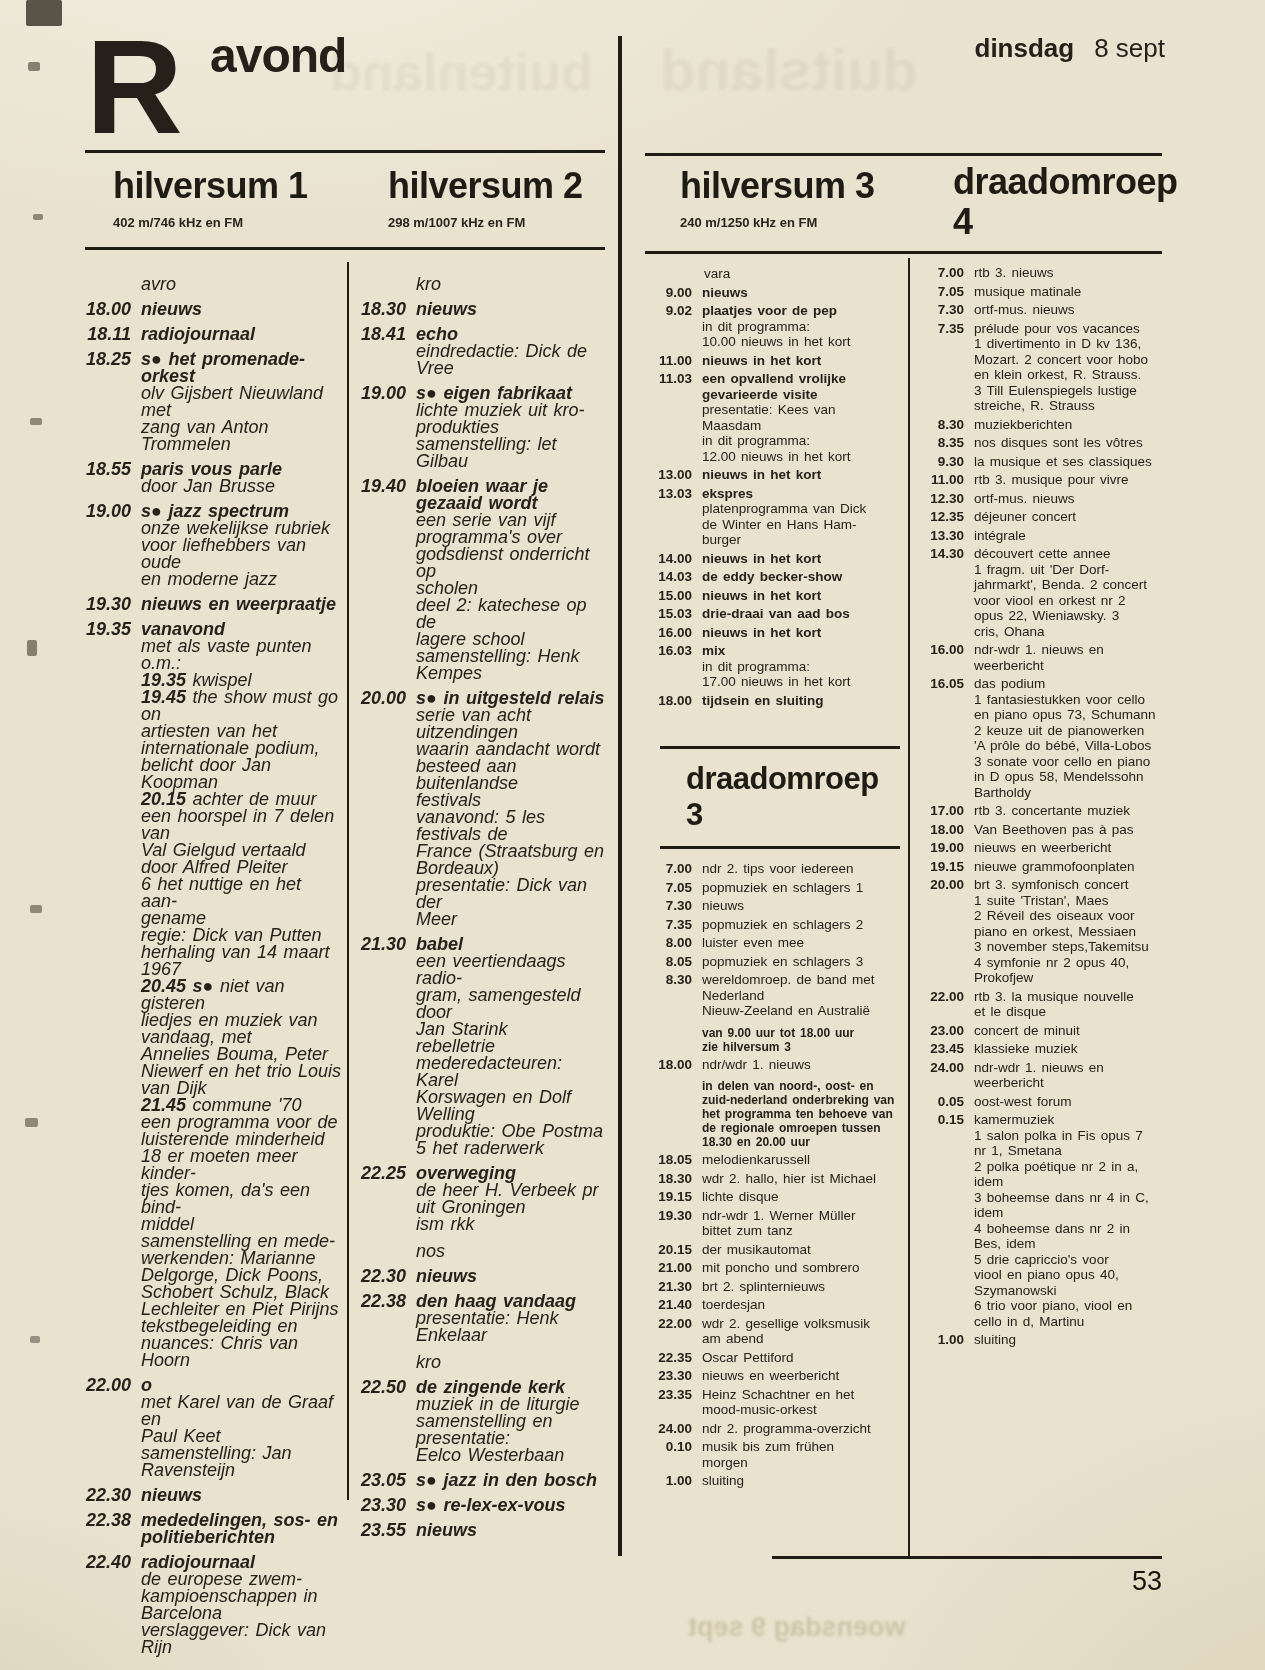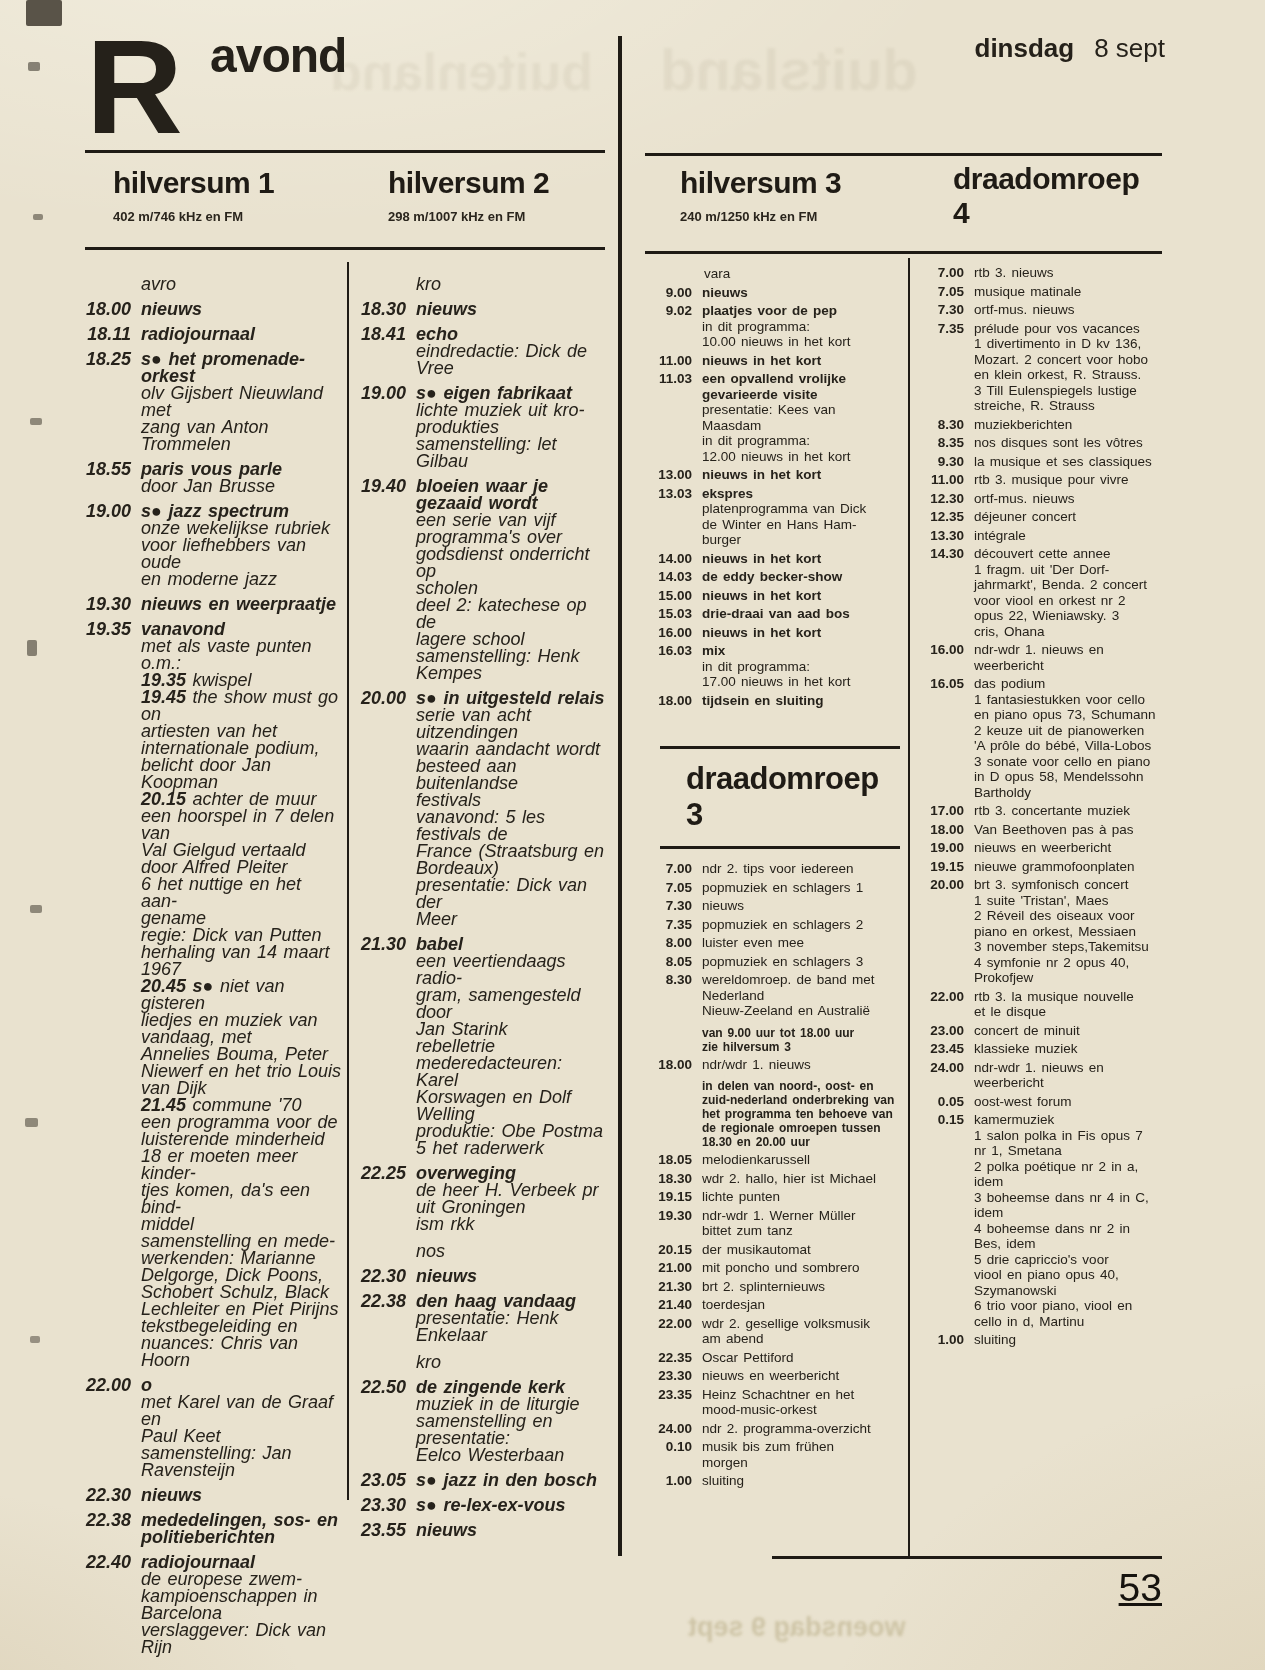--- a/index.html
+++ b/index.html
@@ -23,21 +23,21 @@
   #rule-b-left{left:85px;top:247px;width:520px}
   #rule-b-right{left:645px;top:251px;width:517px}
   #rule-bottom{left:772px;top:1556px;width:390px}
   .vrule{position:absolute;background:#1f1b15;}
   #v1{left:347px;top:262px;width:2px;height:1238px}
   #v2{left:618px;top:36px;width:4px;height:1520px}
   #v3{left:908px;top:258px;width:2px;height:1298px}
   
   .station-hdr{position:absolute;top:166px;}
   #hdr-0{left:113px}#hdr-1{left:388px}#hdr-2{left:680px}#hdr-4{left:953px;width:208px;top:162px}
-  .station-title{font-size:30px;font-weight:bold;letter-spacing:-.5px;line-height:1.12;color:#1f1b15;}
+  .station-title{font-size:36px;font-weight:bold;letter-spacing:-.5px;line-height:1.12;color:#1f1b15;}
   .station-sub{font-size:13px;font-weight:bold;margin-top:9px;color:#2a251d;}
   
   .col{position:absolute;top:266px;}
   #col-0{left:85px;width:258px}
   #col-1{left:360px;width:246px}
   #col-2{left:648px;width:252px;top:262px}
   #col-3{left:920px;width:242px;top:262px}
   .col-loose{font-size:18px;line-height:17px;word-spacing:1.5px;font-style:italic;}
   .col-tight{font-size:13.5px;line-height:15.5px;word-spacing:1.5px;}
   .entry{display:flex;gap:10px;}
@@ -52,21 +52,21 @@
   .net{margin-left:56px;}
   .col-loose .net{margin-top:10px;}
   .col-tight .net{margin-top:4px;}
   .note{margin:7px 0 3px 54px;font-size:12px;line-height:14px;font-weight:bold;}
   
   .section-hdr{border-top:3px solid #1f1b15;border-bottom:3px solid #1f1b15;
     margin:38px 0 12px 12px;padding:12px 0 14px;}
   .section-title{font-size:31px;font-weight:bold;line-height:1.15;margin-left:26px;width:185px;
     letter-spacing:-.5px;color:#1f1b15;}
   
-  .page-number{position:absolute;top:1566px;right:103px;font-size:39px;color:#16130e;text-decoration:underline;}
+  .page-number{position:absolute;top:1566px;right:103px;font-size:27px;color:#16130e;}
   
   .ghost{position:absolute;font-weight:bold;transform:scaleX(-1);filter:blur(1.4px);white-space:nowrap;}
   #ghost-tl{left:330px;top:42px;font-size:52px;color:#8f8568;opacity:.10;}
   #ghost-tr{left:660px;top:36px;font-size:58px;color:#8f8568;opacity:.10;}
   #ghost-bottom{left:688px;top:1612px;font-size:27px;color:#c9bf9f;opacity:.85;}
   .mark{position:absolute;background:#332d24;border-radius:2px;}
 </style>
 </head>
 <body>
 
@@ -530,21 +530,21 @@
       </div>
       <div class="entry">
         <span class="time">18.30</span>
         <div class="body">
           <div class="title plain">wdr 2. hallo, hier ist Michael</div>
         </div>
       </div>
       <div class="entry">
         <span class="time">19.15</span>
         <div class="body">
-          <div class="title plain">lichte punten</div>
+          <div class="title plain">lichte disque</div>
         </div>
       </div>
       <div class="entry">
         <span class="time">19.30</span>
         <div class="body">
           <div class="title plain">ndr-wdr 1. Werner Müller</div>
           <div class="dline">bittet zum tanz</div>
         </div>
       </div>
       <div class="entry">

